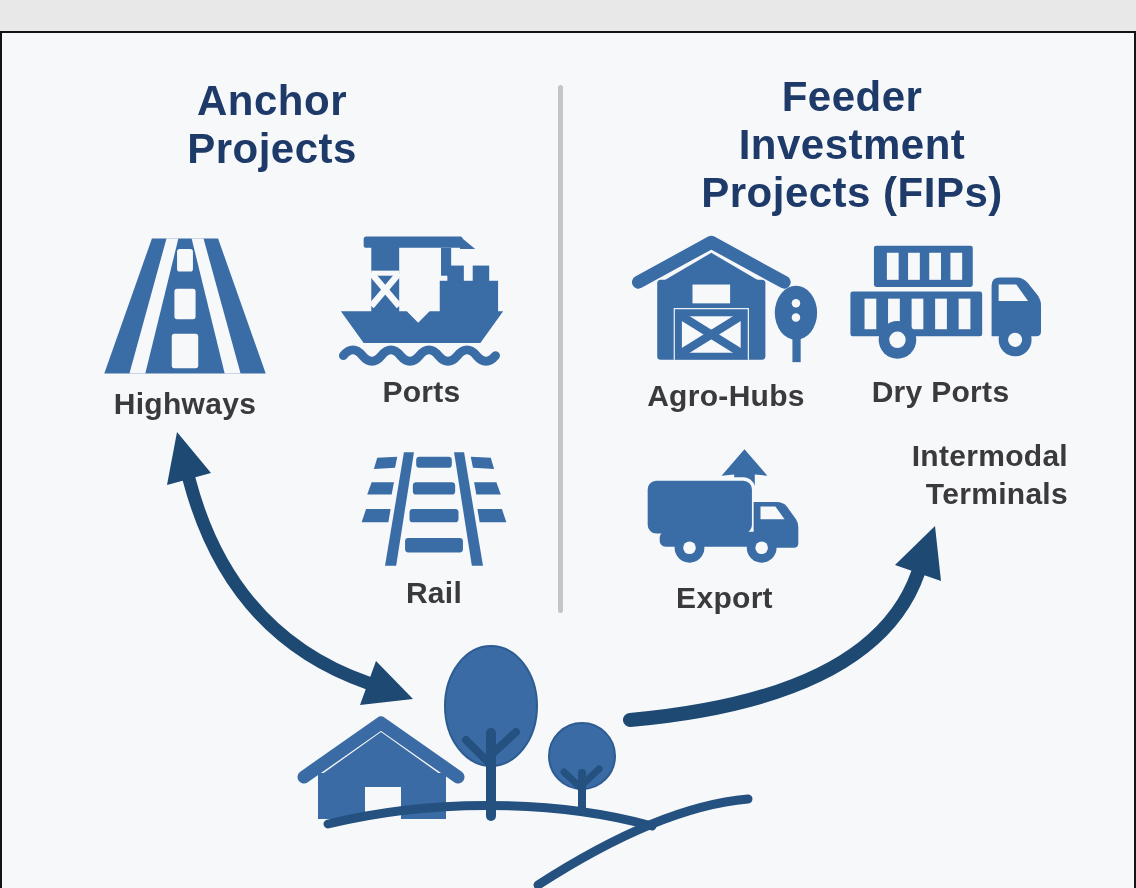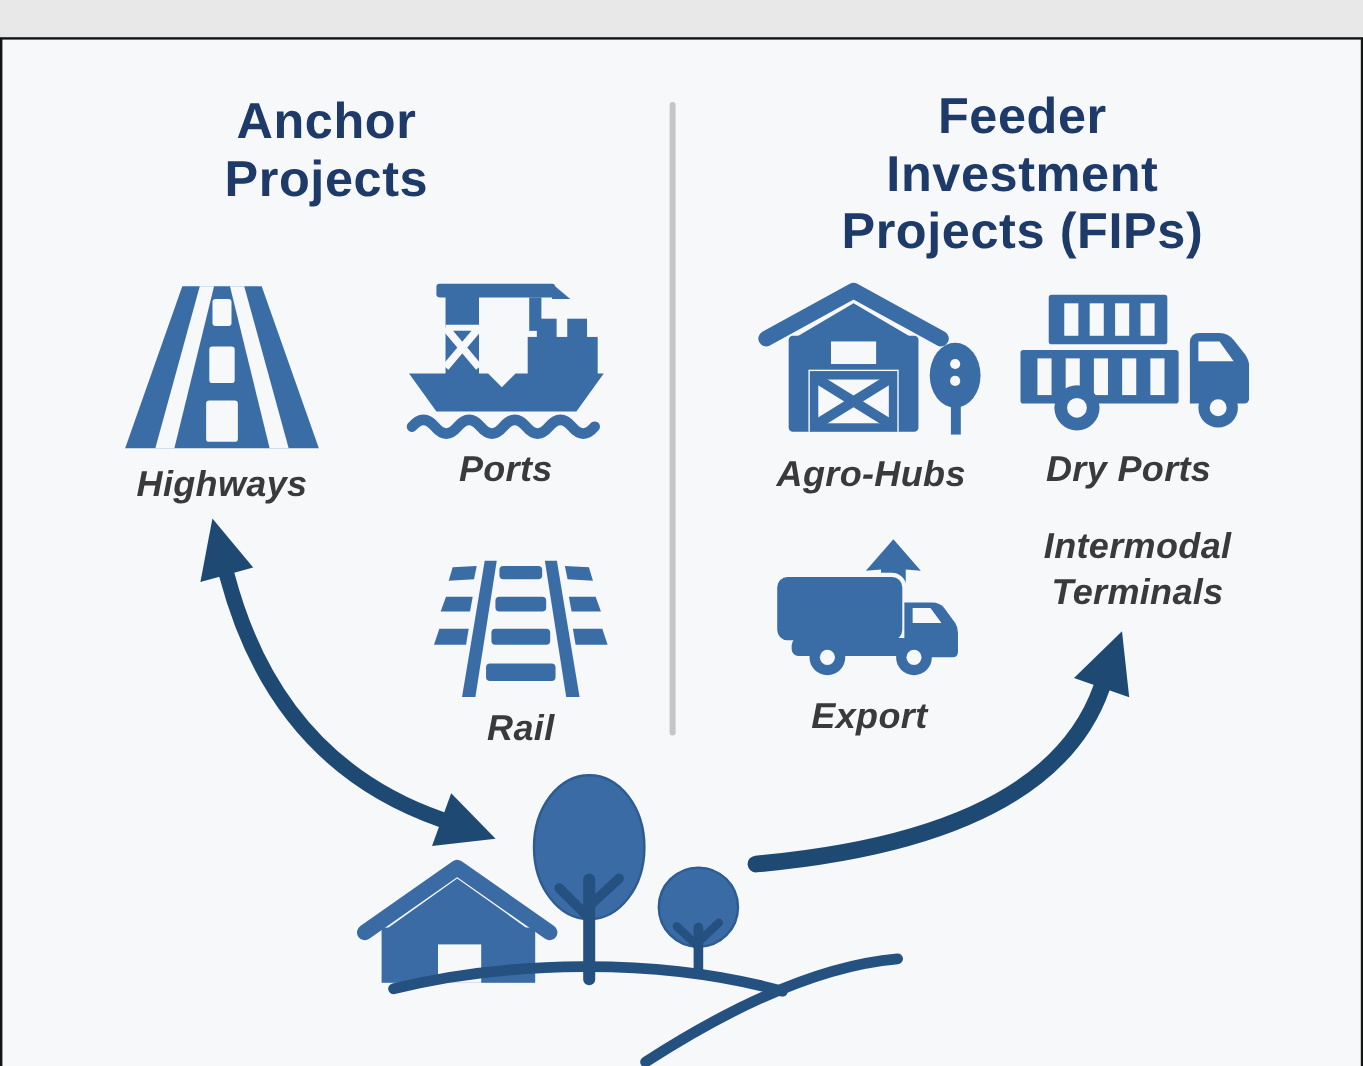--- a/index.html
+++ b/index.html
@@ -38,28 +38,27 @@
     flex-direction:column;
     align-items:center;
   }
   .item .icon{display:block;}
   .item .label,
   .text-label{
     font-weight:700;
     color:#3a3a3c;
     font-size:30px;
     line-height:1.25;
-    text-align:center;
+    text-align:right;
     letter-spacing:0.3px;
     margin-top:6px;
-    font-style:italic;
   }
   #item-highways{left:88px;top:200px;width:190px;}
   #item-ports{left:322px;top:192px;width:195px;}
-  #item-rail{left:348px;top:432px;width:168px;}
+  #item-rail{left:348px;top:417px;width:168px;}
   #item-agro-hubs{left:624px;top:198px;width:200px;}
   #item-dry-ports{left:836px;top:202px;width:205px;}
   #item-export{left:630px;top:414px;width:185px;}
   #item-intermodal{left:826px;top:398px;width:240px;position:absolute;text-align:center;}
   .overlay{
     position:absolute;left:0;top:0;width:1136px;height:888px;
     pointer-events:none;
   }
 </style>
 </head>

